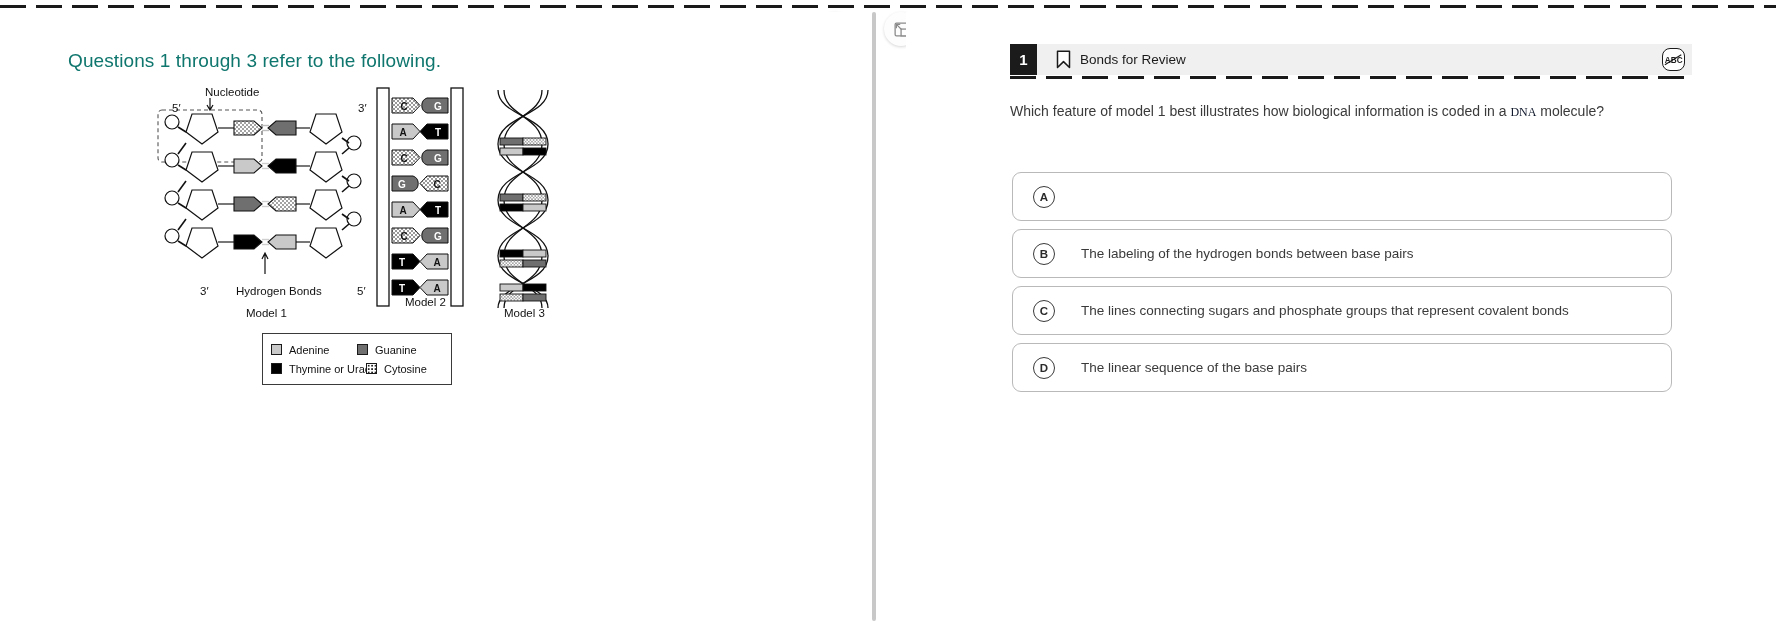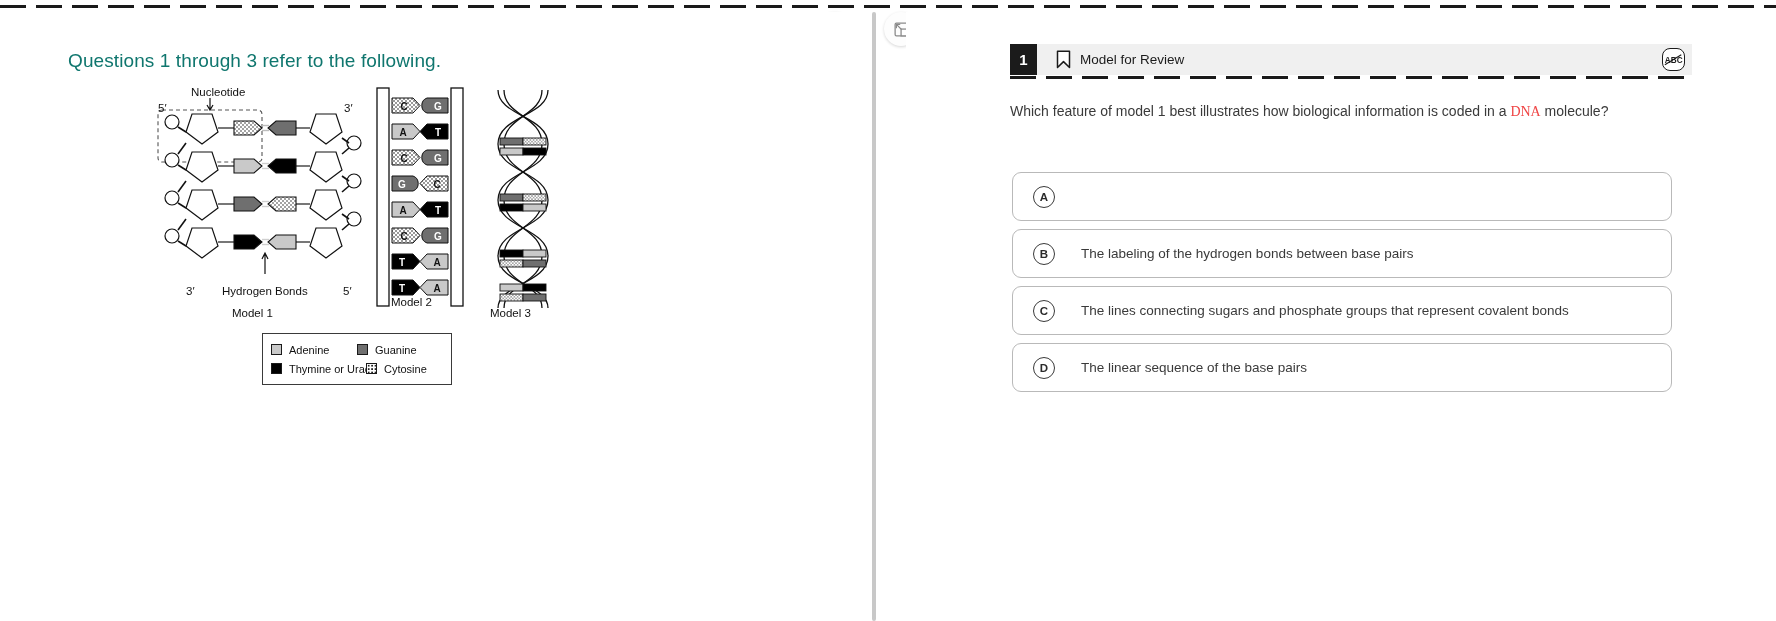--- a/index.html
+++ b/index.html
@@ -39,21 +39,21 @@
 
   
   .stim-title {
     position:absolute; left:68px; top:50px;
     font-size:19px; color:#0f766e; font-weight:400; letter-spacing:.1px;
   }
 
   
   .figure { position:absolute; left:150px; top:88px; width:470px; height:300px; }
 
-  .fig-label { position:absolute; font-size:11.5px; color:#111; white-space:nowrap; }
+  .fig-label { position:absolute; font-size:11.5px; color:#111; white-space:nowrap;margin-left:14px; }
 
   
   .m2 { position:absolute; left:0; top:0; }
   
   .legend {
     position:absolute; left:112px; top:245px;
     width:190px; border:1.6px solid #3a3a3a; background:#fff;
     padding:6px 8px 6px 8px;
   }
   .legend-row { display:flex; align-items:center; height:19px; }
@@ -91,21 +91,21 @@
   .q-header-rule {
     position:absolute; left:1010px; top:76px; width:682px; height:3px;
     background-image: repeating-linear-gradient(to right,
       #1a1a1a 0px, #1a1a1a 26px, rgba(0,0,0,0) 26px, rgba(0,0,0,0) 36px);
   }
 
   .q-stem {
     position:absolute; left:1010px; top:101px; width:700px;
     font-size:14px; color:#3a3a3a; line-height:1.45;
   }
-  .serif { font-family:"Liberation Serif", serif; font-size:14px; color:#ef4444; }
+  .serif { font-family:"Liberation Serif", serif; font-size:12px; color:#0f172a; }
   .serif-prime { font-family:"Liberation Serif", serif; font-size:15px; color:#2f2f2f; }
 
   
   .choices { position:absolute; left:1012px; top:172px; width:660px; }
   .choice {
     position:relative; width:660px; height:49px; margin-bottom:8px;
     border:1.2px solid #b9b9b9; border-radius:9px; background:#fff;
     display:flex; align-items:center; cursor:pointer;
   }
   .choice-letter {
@@ -364,21 +364,21 @@
   </div>
 
   <div class="pane-right"></div>
 
   <div class="q-header">
     <div class="q-num">1</div>
     <div class="mark-review">
       <svg width="15" height="19" viewBox="0 0 15 19">
         <path d="M1.5 1.2 H13.5 V17.5 L7.5 11.6 L1.5 17.5 Z" fill="#fff" stroke="#1b1b1b" stroke-width="1.5" stroke-linejoin="round"></path>
       </svg>
-      <span class="mark-review-label">Model for Review</span>
+      <span class="mark-review-label">Bonds for Review</span>
     </div>
     <div class="abc-btn">
       <svg width="19" height="14" viewBox="0 0 22 15">
         <text x="1" y="11.5" font-family="Liberation Sans, sans-serif" font-size="9.5" font-weight="700" fill="#1b1b1b">ABC</text>
         <line x1="1" y1="13" x2="20" y2="1.5" stroke="#1b1b1b" stroke-width="1.3"></line>
       </svg>
     </div>
   </div>
   <div class="q-header-rule"></div>
 

